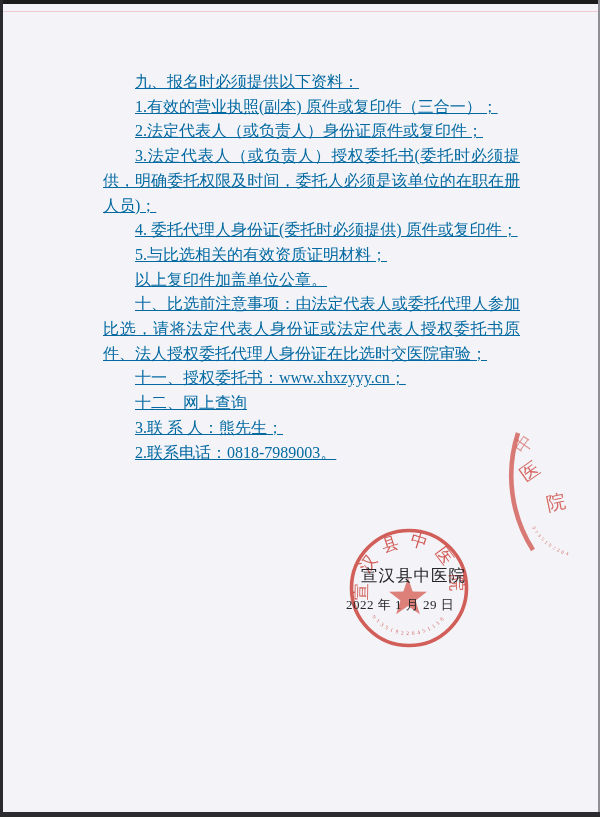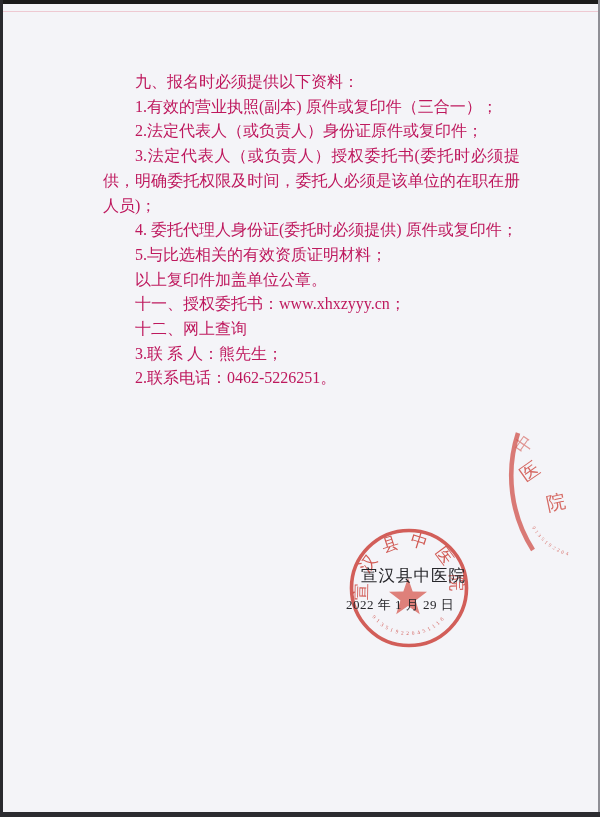--- a/index.html
+++ b/index.html
@@ -12,22 +12,22 @@
   .bar{position:absolute;z-index:6;}
   .bar-top{top:0;left:0;right:0;height:4px;background:#1b1b1b;}
   .bar-left{top:0;left:0;bottom:0;width:3px;background:#2a2a2e;}
   .bar-right{top:0;right:0;bottom:0;width:2px;background:#8f8f96;}
   .bar-bottom{bottom:0;left:0;right:0;height:5px;background:#2c2c30;}
   .scan-line{position:absolute;top:11px;left:3px;right:2px;height:1px;background:#eec9d2;z-index:5;}
 
   
   .doc-body{
     position:absolute;left:103px;top:70px;width:417px;
-    color:#be185d;font-size:16px;line-height:24.7px;
-    text-align:justify;z-index:2;
+    color:#0369a1;font-size:16px;line-height:24.7px;
+    text-align:justify;z-index:2;text-decoration:underline;
   }
   .doc-body p{margin:0;text-indent:32px;text-justify:inter-character;}
 
   
   .sig-org{
     position:absolute;left:361px;top:565px;
     color:#26262a;font-size:16.5px;letter-spacing:1px;z-index:4;white-space:nowrap;
   }
   .sig-date{
     position:absolute;left:346px;top:596px;
@@ -45,24 +45,25 @@
 <div>
 
   <div class="doc-body">
     <p>九、报名时必须提供以下资料：</p>
     <p>1.有效的营业执照(副本) 原件或复印件（三合一）；</p>
     <p>2.法定代表人（或负责人）身份证原件或复印件；</p>
     <p>3.法定代表人（或负责人）授权委托书(委托时必须提供，明确委托权限及时间，委托人必须是该单位的在职在册人员)；</p>
     <p>4. 委托代理人身份证(委托时必须提供) 原件或复印件；</p>
     <p>5.与比选相关的有效资质证明材料；</p>
     <p>以上复印件加盖单位公章。</p>
+    <p>十、比选前注意事项：由法定代表人或委托代理人参加比选，请将法定代表人身份证或法定代表人授权委托书原件、法人授权委托代理人身份证在比选时交医院审验；</p>
     <p>十一、授权委托书：www.xhxzyyy.cn；</p>
     <p>十二、网上查询</p>
     <p>3.联 系 人：熊先生；</p>
-    <p>2.联系电话：0462-5226251。</p>
+    <p>2.联系电话：0818-7989003。</p>
   </div>
 
   <svg class="seal-main" width="140" height="140" viewBox="0 0 140 140">
     <defs>
       <path id="arcTop" d="M 30.9,87.8 A 42,42 0 1 1 107.1,87.7" fill="none"></path>
       <path id="arcBottom" d="M 24.8,86.1 A 47,47 0 0 0 113.2,86.1" fill="none"></path>
     </defs>
     <circle cx="69" cy="70" r="57.5" fill="none" stroke-width="3.6" opacity="0.88" stroke="#cd4942"></circle>
     <polygon opacity="0.8" points="68,60 72.7,73.5 87,73.8 75.6,82.5 79.8,96.2 68,88 56.2,96.2 60.4,82.5 49,73.8 63.3,73.5" fill="#d8635a"></polygon>
     <text font-size="17" letter-spacing="9" opacity="0.9" text-anchor="middle" fill="#cd4942">

